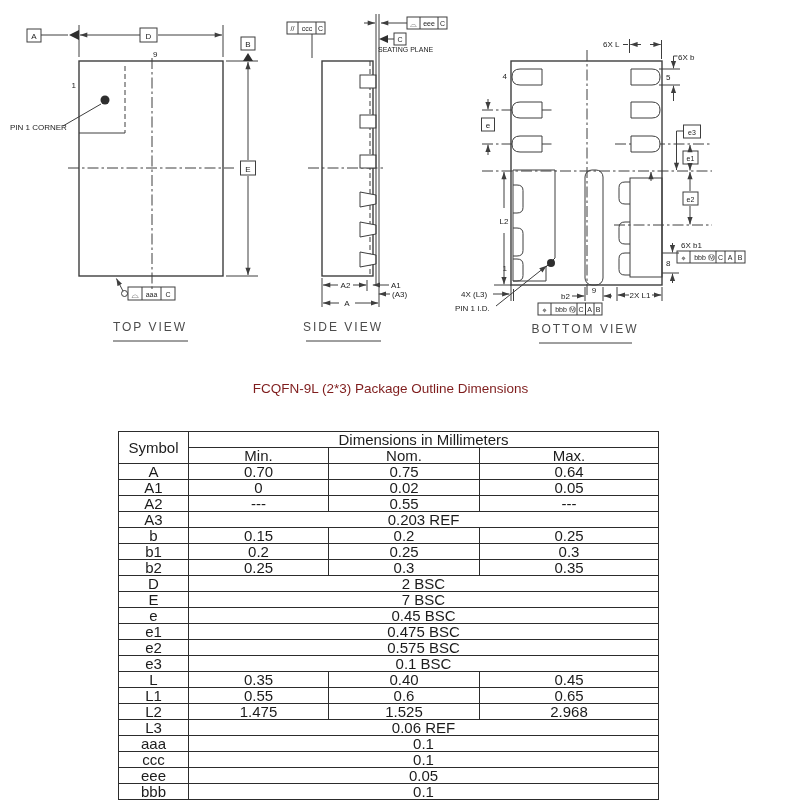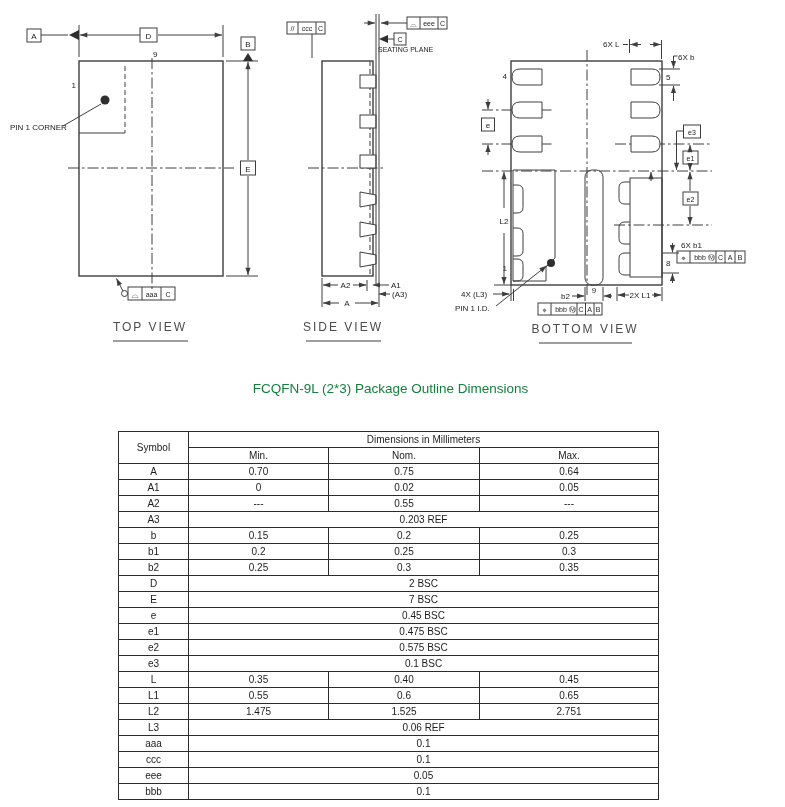--- a/index.html
+++ b/index.html
@@ -12,23 +12,23 @@
   .dd  { stroke-dasharray:11,3,2.5,3; }
   .dsh { stroke-dasharray:5,3; }
   .wh  { fill:#fff; }
   .blk { fill:#2e2e2e; stroke:none; }
   .t7  { font-size:7px; }
   .t9  { font-size:9px; }
   .cap { font-size:12px; letter-spacing:2px; fill:#4c4c4c; }
   .mid { text-anchor:middle; }
   .end { text-anchor:end; }
   .doc-title { position:absolute; top:381px; left:0; right:4px; text-align:center;
-               font-size:13.5px; color:#15803d; }
+               font-size:13.5px; color:#7f1d1d; }
   table.dims { position:absolute; left:118px; top:431px; width:540px;
-               border-collapse:collapse; font-size:10px; table-layout:fixed; }
+               border-collapse:collapse; font-size:15px; table-layout:fixed; }
   table.dims th, table.dims td { border:1px solid #2c2c2c; padding:0; height:15px;
                line-height:15px; text-align:center; font-weight:400; overflow:hidden; }
 </style>
 </head>
 <body>
 
 <div class="page">
 
 <svg width="785" height="362" viewBox="0 0 785 362">
   <defs>
@@ -357,21 +357,21 @@
         <tr>
           <td>L1</td>
           <td>0.55</td>
           <td>0.6</td>
           <td>0.65</td>
         </tr>
         <tr>
           <td>L2</td>
           <td>1.475</td>
           <td>1.525</td>
-          <td>2.751</td>
+          <td>2.968</td>
         </tr>
         <tr>
           <td>L3</td>
           <td colspan="3">0.06 REF</td>
         </tr>
         <tr>
           <td>aaa</td>
           <td colspan="3">0.1</td>
         </tr>
         <tr>

